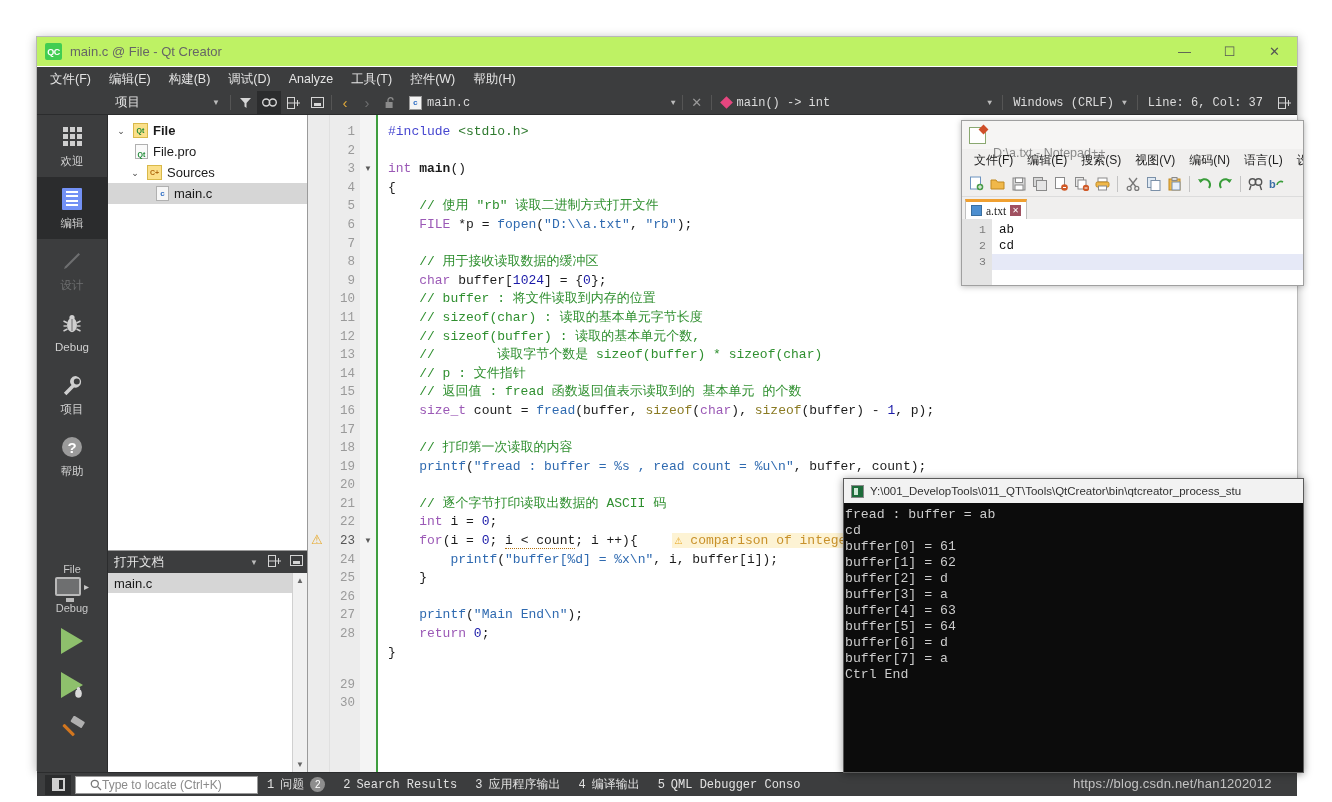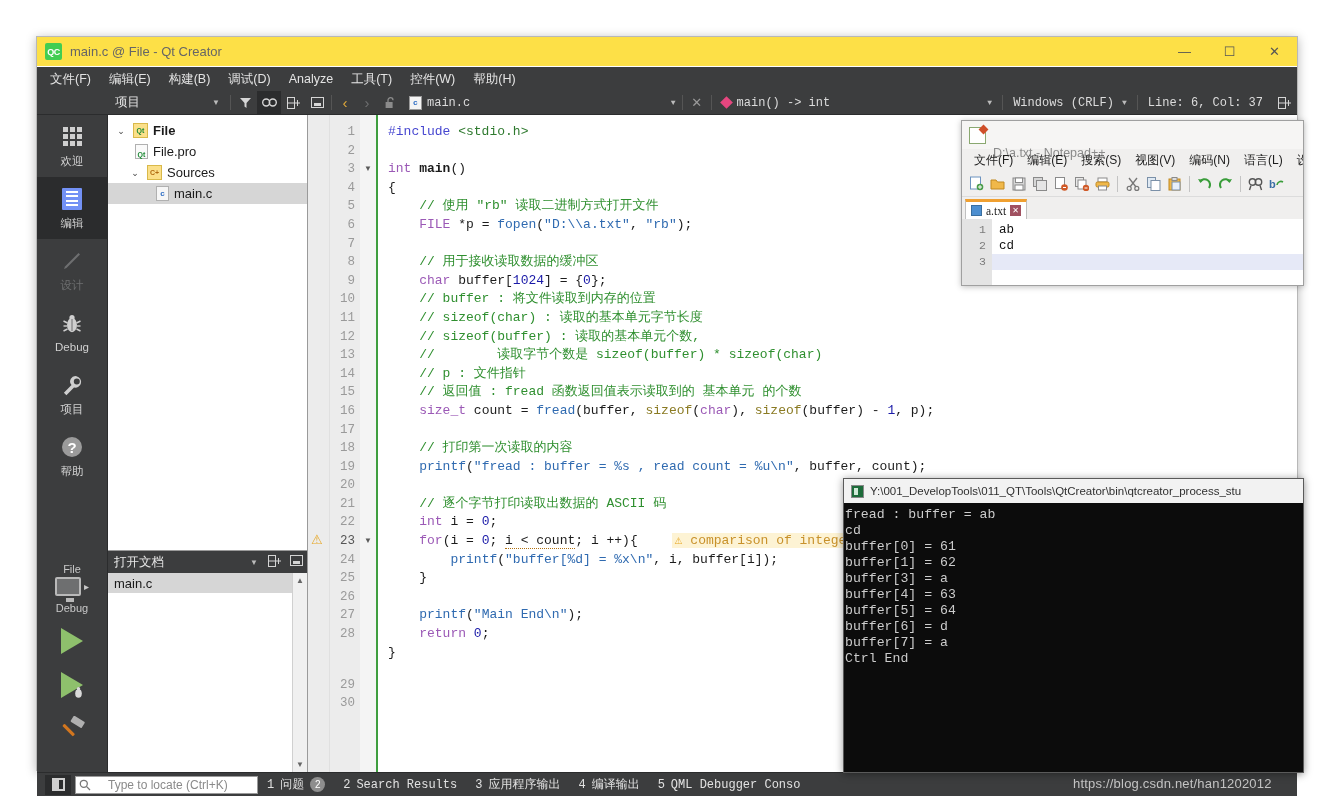--- a/index.html
+++ b/index.html
@@ -14,21 +14,21 @@
   
   #qt-window {
     position: absolute; left: 36px; top: 36px;
     width: 1262px; height: 735px;
     background: #2e2f30;
     border: 1px solid #b8b8b8;
     box-shadow: 0 2px 10px rgba(0,0,0,.28);
   }
   
   #qt-titlebar {
-    height: 30px; background: #fde047;
+    height: 30px; background: #bef264;
     display: flex; align-items: center;
     border-bottom: 1px solid #ffffff;
   }
   .qt-logo {
     width: 17px; height: 17px; margin-left: 8px; margin-right: 8px;
     background: #41cd52; border-radius: 2px;
     color: #fff; font-size: 9px; font-weight: bold;
     font-family: "Liberation Sans", sans-serif;
     display: flex; align-items: center; justify-content: center;
     letter-spacing: -.5px;
@@ -225,21 +225,21 @@
   #sb-sidebar-toggle {
     width: 26px; height: 20px; background: #2b2c2d; margin: 0 4px;
     display:flex;align-items:center;justify-content:center;
   }
   #sb-sidebar-toggle .g {
     width: 13px; height: 13px; border: 2px solid #d0d0d0; display: flex;
   }
   #sb-sidebar-toggle .g i { width: 5px; background: #d0d0d0; display:block; }
   #locator {
     width: 183px; height: 18px; background: #fff; border: 1px solid #9a9a9a;
-    display: flex; align-items: center; gap: 17px; padding-left: 3px;
+    display: flex; align-items: center; gap: 0; padding-left: 14px;
     font-size: 12px; color: #8a8a8a;
   }
   .sb-tab {
     display: flex; align-items: center; gap: 6px; padding: 0 9px;
     color: #e2e2e2; font-size: 12px; font-family: "Liberation Mono", monospace;
     white-space: nowrap;
   }
   .sb-num { color: #e2e2e2; }
   .sb-badge {
     background: #8e8e8e; color: #ffffff; border-radius: 50%;
@@ -794,20 +794,21 @@
       <div class="cmd-ico">
           <i></i>
         </div>
       <div id="console-title-text">Y:\001_DevelopTools\011_QT\Tools\QtCreator\bin\qtcreator_process_stu</div>
     </div>
     <div id="console-body">
         <div class="con-ln">fread : buffer = ab</div>
         <div class="con-ln">cd</div>
         <div class="con-ln">buffer[0] = 61</div>
         <div class="con-ln">buffer[1] = 62</div>
+        <div class="con-ln">buffer[2] = d</div>
         <div class="con-ln">buffer[3] = a</div>
         <div class="con-ln">buffer[4] = 63</div>
         <div class="con-ln">buffer[5] = 64</div>
         <div class="con-ln">buffer[6] = d</div>
         <div class="con-ln">buffer[7] = a</div>
         <div class="con-ln">Ctrl End</div>
       </div>
   </div>
 
   <div id="watermark">https://blog.csdn.net/han1202012</div>

